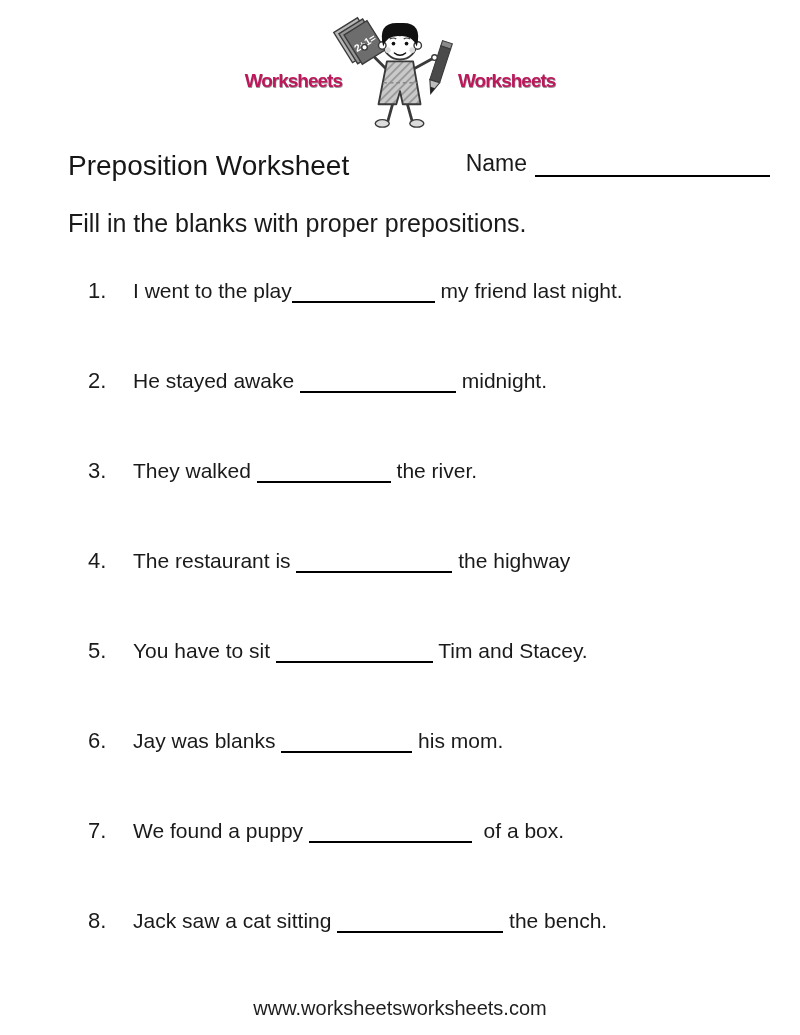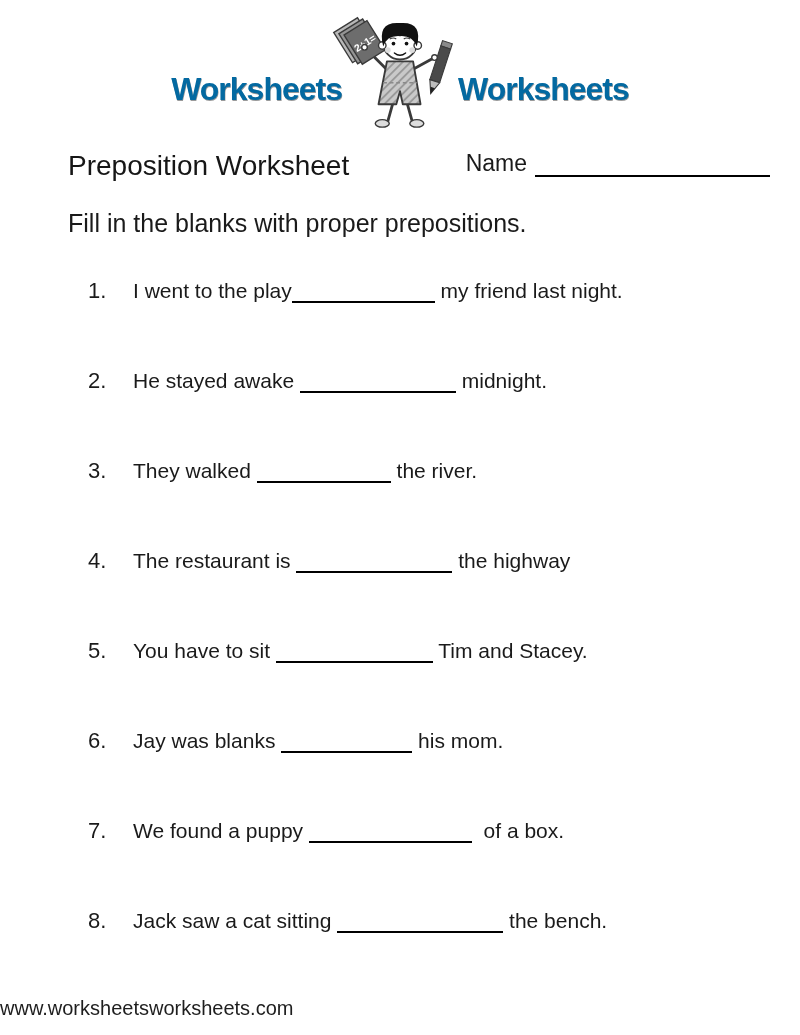--- a/index.html
+++ b/index.html
@@ -12,22 +12,22 @@
     font-family:"Liberation Sans", sans-serif;
     color:#1a1a1a;
     overflow:hidden;
   }
   
   .logo-row {
     display:flex; justify-content:center; align-items:flex-end;
     padding-top:12px; height:132px;
   }
   .logo-word {
-    font-size:32px; font-weight:bold; letter-spacing:-1px;
-    color:#0369a1; margin-bottom:24px;
+    font-size:19px; font-weight:bold; letter-spacing:-1px;
+    color:#be185d; margin-bottom:40px;
     text-shadow:0.5px 0.5px 0 #9a9a9a;
   }
   .logo-boy { margin:0 -12px; flex:none; }
   
   .title-row {
     display:flex; justify-content:space-between; align-items:flex-start;
     margin:18px 30px 0 68px;
     gap:40px;
   }
   .page-title { font-size:28px; font-weight:400; color:#161616; }
@@ -49,21 +49,21 @@
   .num { flex:none; width:45px; font-size:22px; }
   .sentence { white-space:pre; }
   .blank {
     display:inline-block; height:14px;
     border-bottom:2px solid #000;
     margin-bottom:-5px;
   }
   
   .footer {
     position:absolute; left:0; right:0; bottom:15px;
-    font-size:20px; color:#1e1e1e;
+    text-align:center; font-size:20px; color:#1e1e1e;
   }
 </style>
 </head>
 <body>
 
 <div class="sheet">
 
   <div class="logo-row">
     <span class="logo-word">Worksheets</span>
     <svg class="logo-boy" width="140" height="118" viewBox="0 0 150 125" xmlns="http://www.w3.org/2000/svg">

